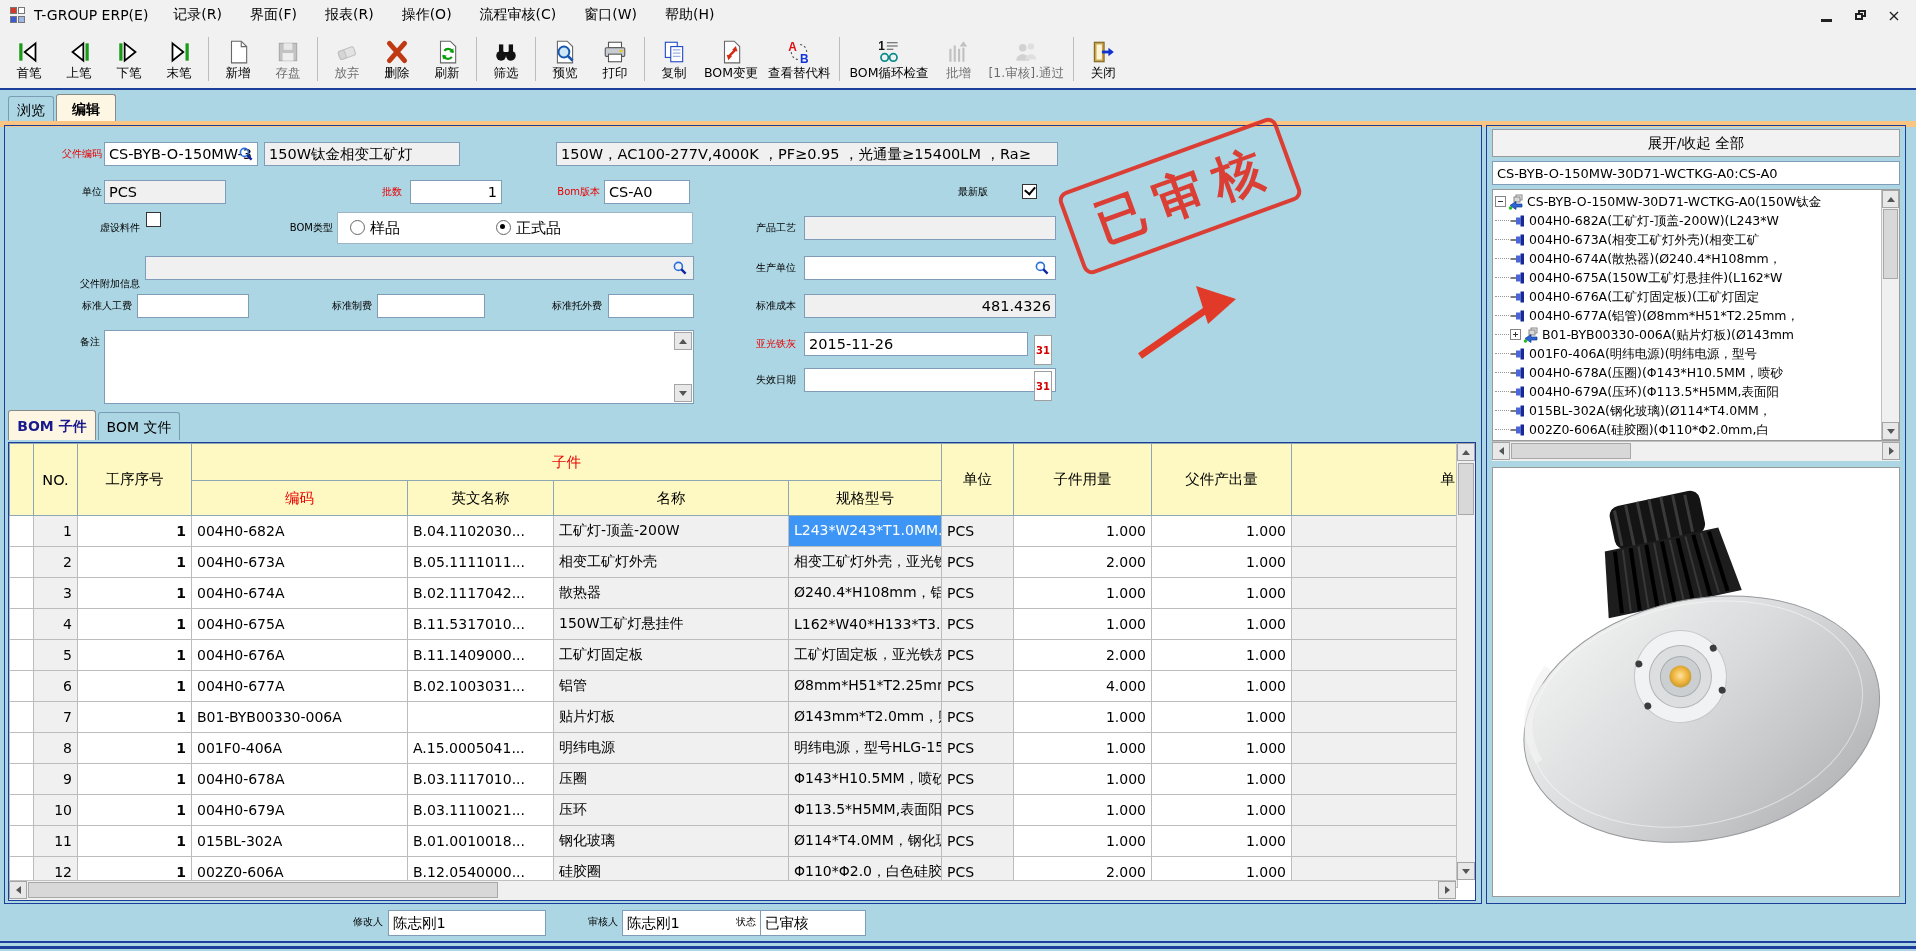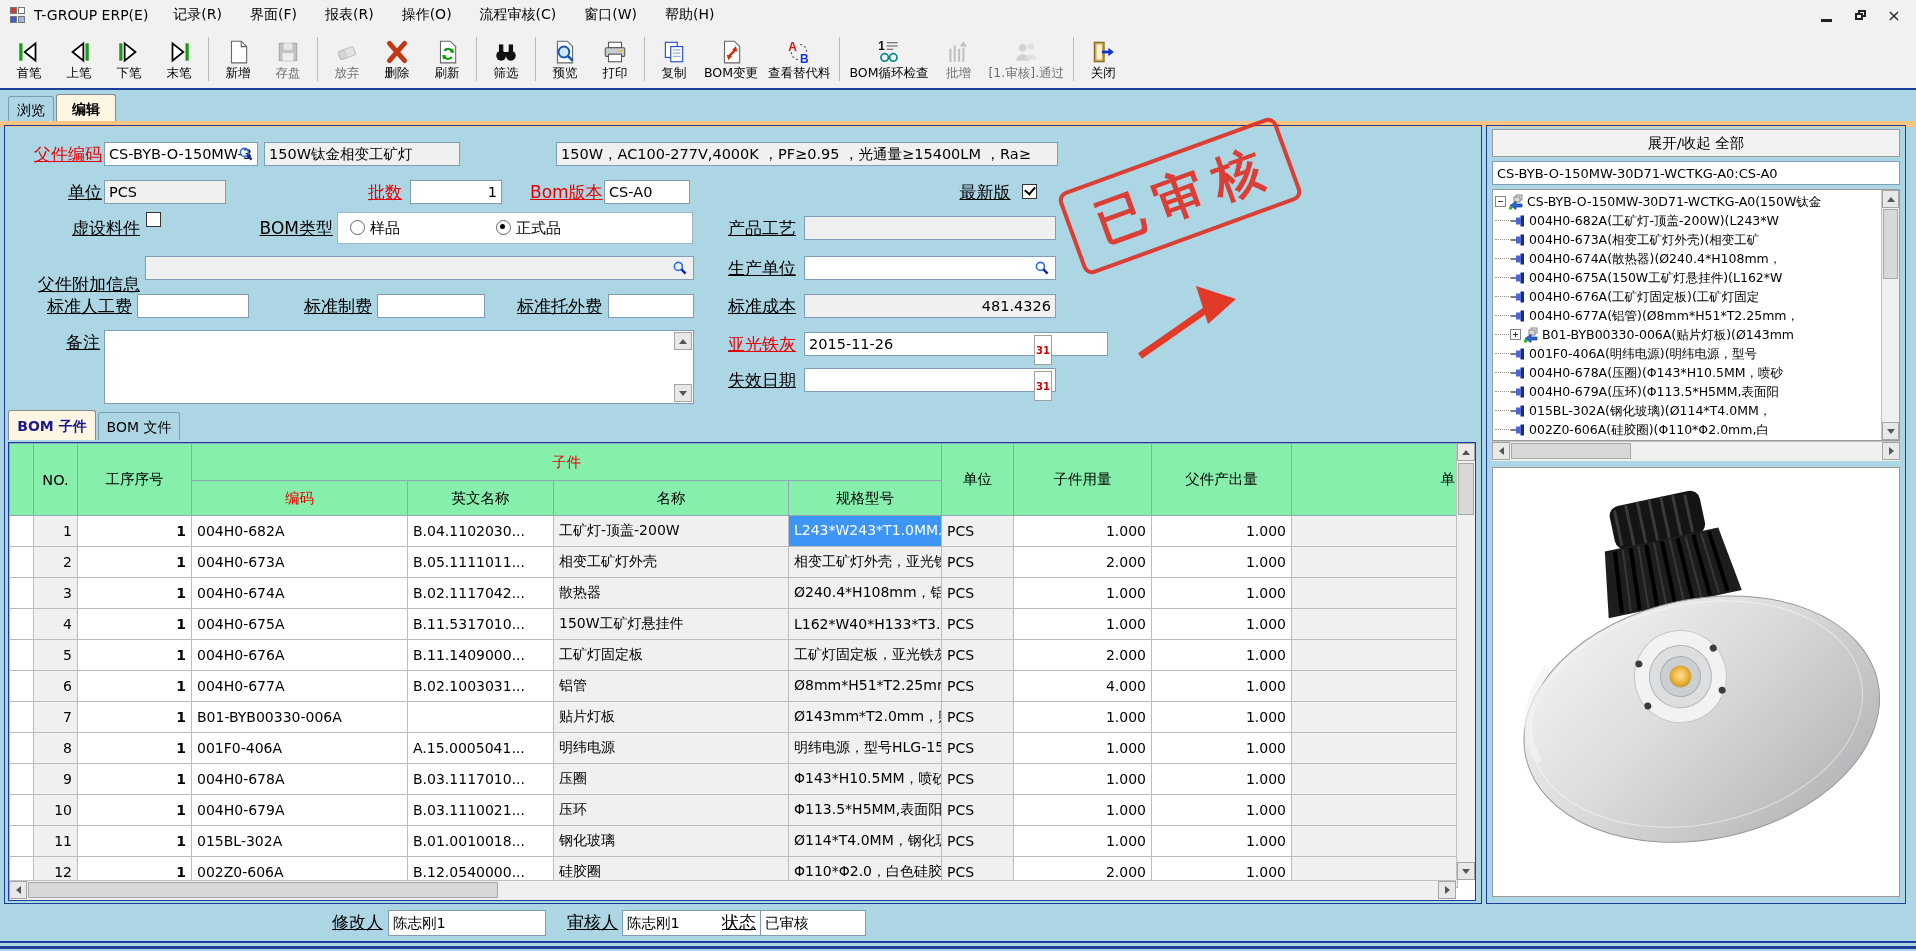--- a/index.html
+++ b/index.html
@@ -31,21 +31,21 @@
   .tsep{width:1px;height:44px;background:#bdbdbd;margin:0 4px;}
   
   .main{position:absolute;left:0;top:88px;width:1916px;height:863px;background:#ACD6E4;
         border-top:2px solid #1B3E9B;box-sizing:border-box;}
   .vtab{position:absolute;height:26px;line-height:26px;text-align:center;
         border:1px solid #7a9db5;border-bottom:none;border-radius:3px 3px 0 0;box-sizing:border-box;}
   .vtab.active{background:#FDF6E3;font-weight:bold;border-color:#8a8a8a;}
   .band{position:absolute;left:0;top:31px;width:1916px;height:6px;background:#FAC583;}
   .pane{position:absolute;border:1px solid #1B3E9B;box-sizing:border-box;}
   
-  .flabel{position:absolute;height:24px;line-height:24px;font-size:17px;text-align:right;white-space:nowrap;text-decoration:underline;}
+  .flabel{position:absolute;height:24px;line-height:24px;font-size:10px;text-align:right;white-space:nowrap;}
   .flabel.red{color:#E80000;}
   .ipt{position:absolute;height:24px;border:1px solid #7F9DB9;background:#fff;box-sizing:border-box;
        font-family:inherit;font-size:14.5px;padding:0 4px;white-space:nowrap;overflow:hidden;}
   .ipt.gray{background:#F0F0F0;}
   .ipt.r{text-align:right;}
   input.ipt{outline:none;}
   .inbtn{position:absolute;width:20px;height:20px;display:flex;align-items:center;justify-content:center;}
   .calbtn{position:absolute;width:18px;height:30px;background:#fff;border:1px solid #a0a0a0;
           color:#D40000;font-size:10px;font-weight:bold;display:flex;align-items:center;justify-content:center;box-sizing:border-box;}
   .chk{position:absolute;width:15px;height:15px;background:#fff;border:1px solid #333;box-sizing:border-box;}
@@ -64,21 +64,21 @@
   .arr.down{border-left:4px solid transparent;border-right:4px solid transparent;border-top:5px solid #555;}
   .arr.left{border-top:4px solid transparent;border-bottom:4px solid transparent;border-right:5px solid #555;}
   .arr.right{border-top:4px solid transparent;border-bottom:4px solid transparent;border-left:5px solid #555;}
   
   .stamp{position:absolute;left:1064px;top:62px;width:232px;height:88px;border:4px solid #DE3226;
          border-radius:10px;color:#DE3226;font-size:50px;font-weight:bold;letter-spacing:12px;
          display:flex;align-items:center;justify-content:center;transform:rotate(-20deg);opacity:.92;padding-left:10px;box-sizing:border-box;}
   
   .grid{position:absolute;left:8px;top:352px;width:1466px;height:457px;border:1px solid #1B3E9B;background:#fff;overflow:hidden;}
   .gtable{border-collapse:collapse;table-layout:fixed;width:1448px;}
-  .gtable th{background:#86efac;border:1px solid #8fa6b4;font-weight:normal;font-size:14.5px;overflow:hidden;white-space:nowrap;}
+  .gtable th{background:#fef9c3;border:1px solid #8fa6b4;font-weight:normal;font-size:14.5px;overflow:hidden;white-space:nowrap;}
   .gtable thead tr:first-child th{height:34px;}
   .gtable thead tr:last-child th{height:32px;margin-top:44px;}
   .gtable td{border:1px solid #bcbcbc;height:31px;font-size:14px;padding:0 5px;
              overflow:hidden;white-space:nowrap;box-sizing:border-box;}
   .gtable .red{color:#E80000;}
   .c-gray{background:#F0F0F0;}
   .c-r{text-align:right;}
   .c-b{font-weight:bold;}
   .c-sel{background:#3D95F5;color:#fff;}
   .vscroll{position:absolute;top:0;right:0;width:18px;background:#F0F0F0;border-left:1px solid #c0c0c0;}
@@ -362,21 +362,21 @@
       </span>
     <input class="ipt gray" style="left: 264px; top: 52px; width: 196px;" readonly="" value="150W钛金相变工矿灯">
     <input class="ipt gray" style="left: 556px; top: 52px; width: 502px;" readonly="" value="150W，AC100-277V,4000K ，PF≥0.95 ，光通量≥15400LM ，Ra≥">
 
     <div class="flabel" style="left:28px;top:90px;width:74px">单位</div>
     <input class="ipt gray" style="left: 104px; top: 90px; width: 122px;" readonly="" value="PCS">
     <div class="flabel red" style="left:344px;top:90px;width:58px">批数</div>
     <input class="ipt r" style="left: 410px; top: 90px; width: 92px;" value="1">
     <div class="flabel red" style="left:530px;top:90px;width:70px">Bom版本</div>
     <input class="ipt" style="left: 604px; top: 90px; width: 86px;" value="CS-A0">
-    <div class="flabel" style="left:952px;top:90px;width:66px;text-align:center">最新版</div>
+    <div class="flabel" style="left:922px;top:90px;width:66px;text-align:right">最新版</div>
     <span class="chk on" style="left:1022px;top:94px"></span>
 
     <div class="flabel" style="left:42px;top:126px;width:98px">虚设料件</div>
     <span class="chk" style="left:146px;top:122px"></span>
     <div class="flabel" style="left:243px;top:126px;width:90px">BOM类型</div>
     <div class="groupbox" style="left:337px;top:122px;width:356px;height:32px">
       <span style="margin-left:12px"><span class="radio"></span><span>样品</span></span>
       <span style="margin-left:96px"><span class="radio on"></span><span>正式品</span></span>
     </div>
     <div class="flabel" style="left:724px;top:126px;width:72px">产品工艺</div>
@@ -412,21 +412,21 @@
     <textarea class="ipt" style="left: 104px; top: 240px; width: 590px; height: 74px; resize: none;"></textarea>
     <div class="tarea-scroll" style="left:674px;top:242px;height:70px">
       <span class="sbtn">
           <span class="arr up"></span>
         </span>
       <span class="sbtn">
           <span class="arr down"></span>
         </span>
     </div>
     <div class="flabel red" style="left:720px;top:242px;width:76px">亚光铁灰</div>
-    <input class="ipt" style="left: 804px; top: 242px; width: 304px;" value="2015-11-26">
+    <input class="ipt" style="left: 804px; top: 242px; width: 224px;" value="2015-11-26">
     <span class="calbtn" style="left:1034px;top:245px">31</span>
     <div class="flabel" style="left:720px;top:278px;width:76px">失效日期</div>
     <input class="ipt" style="left: 804px; top: 278px; width: 252px;" value="">
     <span class="calbtn" style="left:1034px;top:281px">31</span>
 
     <div class="stamp">已审核</div>
     <svg style="position:absolute;left:1130px;top:190px" width="115" height="85">
       <path d="M10 76 L76 30" stroke="#E23A28" stroke-width="7"></path>
       <polygon points="66,6 106,19 78,44" fill="#E23A28"></polygon>
     </svg>

